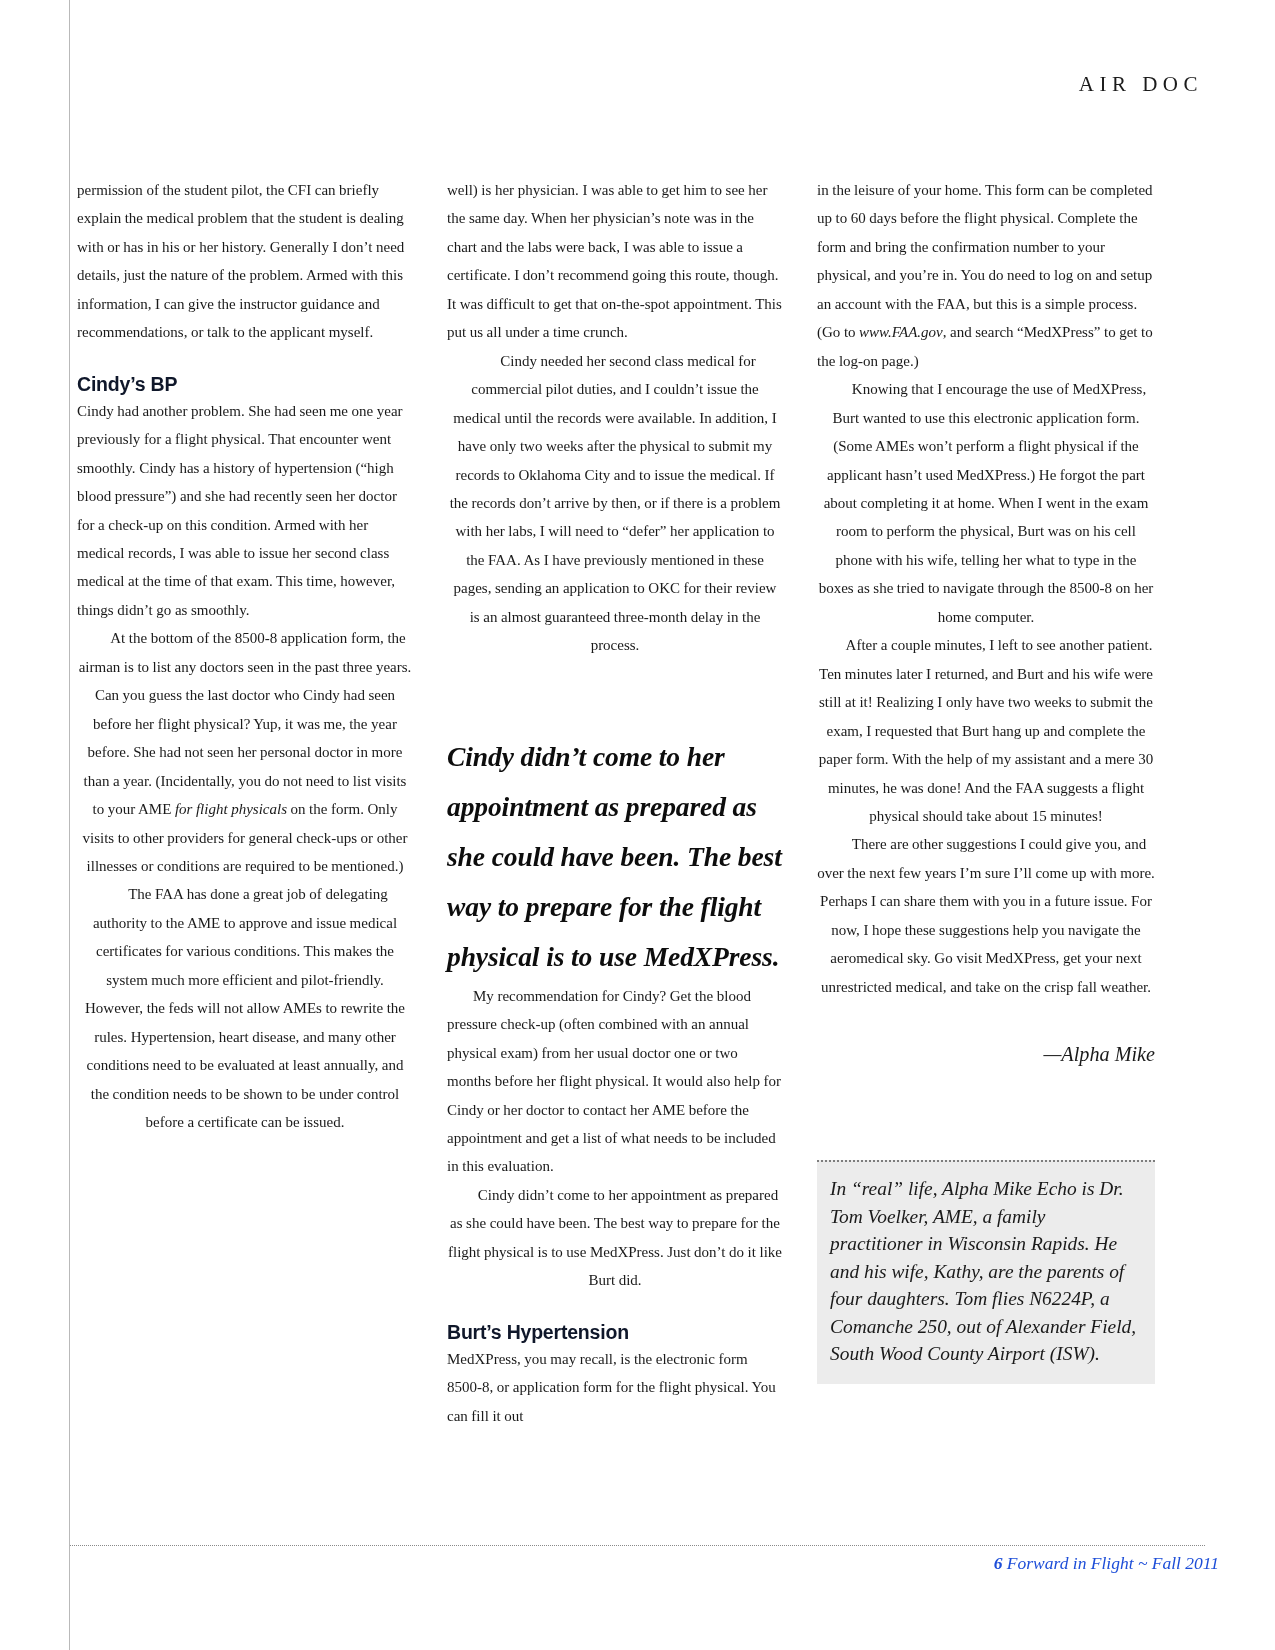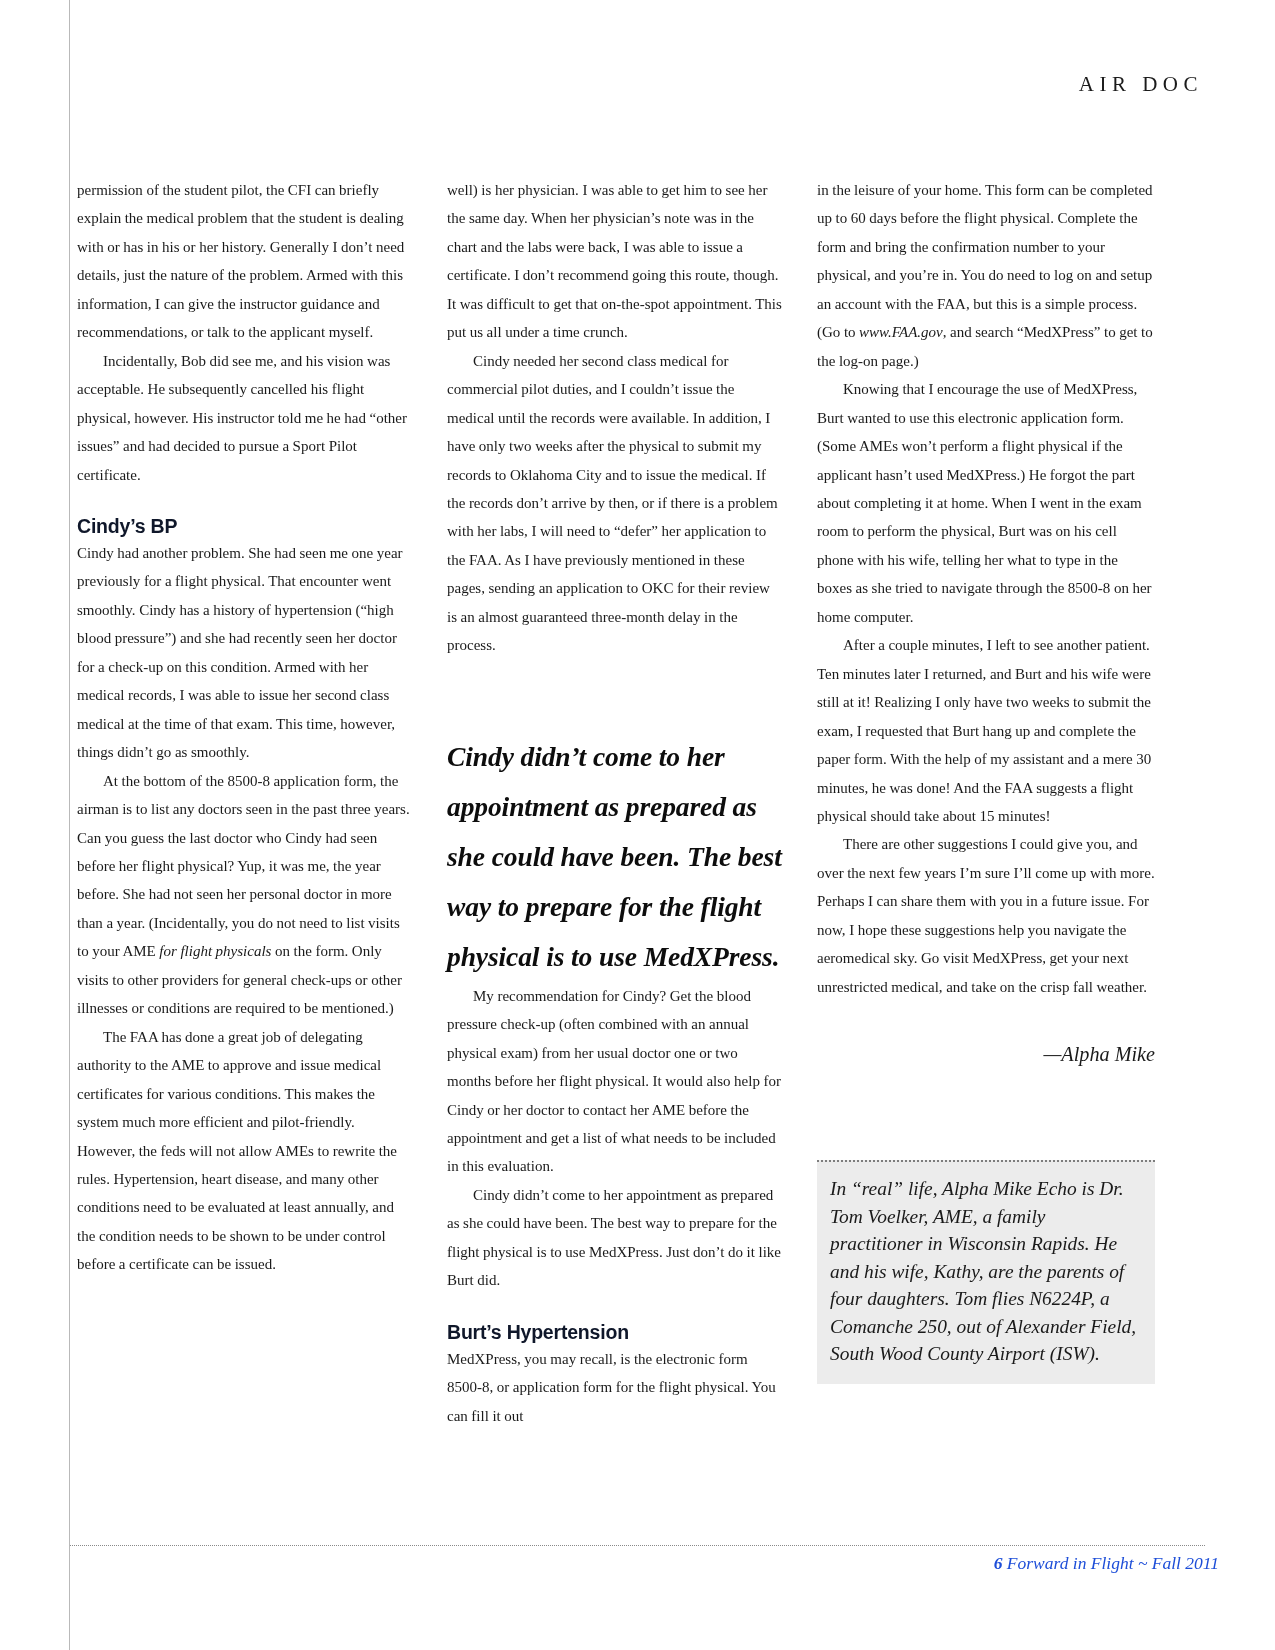--- a/index.html
+++ b/index.html
@@ -60,21 +60,21 @@
   .col--third { width: 338px; flex: 0 0 338px; }
 
   p.body {
     margin: 0;
     font-size: 15px;
     line-height: 28.45px;
     text-align: left;
     hyphens: none;
     word-spacing: -0.2px;
   }
-  p.body + p.body { text-indent: 26px; }
+  p.body + p.body { text-indent: 26px; text-align: center; }
   p.noindent { text-indent: 0 !important; }
 
   h2.subhead {
     margin: 26px 0 1px 0;
     font-family: "Liberation Sans", sans-serif;
     font-size: 19.5px;
     font-weight: bold;
     letter-spacing: -0.2px;
     color: #0f172a;
   }
@@ -149,21 +149,20 @@
 <div class="page">
 
   <div class="edge-rule"></div>
 
   <div class="running-head">AIR DOC</div>
 
   <div class="columns">
 
     <div class="col">
       <p class="body noindent">permission of the student pilot, the CFI can briefly explain the medical problem that the student is dealing with or has in his or her history. Generally I don’t need details, just the nature of the problem. Armed with this information, I can give the instructor guidance and recommendations, or talk to the applicant myself.</p>
-      <p class="body">Incidentally, Bob did see me, and his vision was acceptable. He subsequently cancelled his flight physical, however. His instructor told me he had “other issues” and had decided to pursue a Sport Pilot certificate.</p>
 
       <h2 class="subhead">Cindy’s BP</h2>
 
       <p class="body noindent">Cindy had another problem. She had seen me one year previously for a flight physical. That encounter went smoothly. Cindy has a history of hypertension (“high blood pressure”) and she had recently seen her doctor for a check-up on this condition. Armed with her medical records, I was able to issue her second class medical at the time of that exam. This time, however, things didn’t go as smoothly.</p>
 
       <p class="body"><span>At the bottom of the 8500-8 application form, the airman is to list any doctors seen in the past three years. Can you guess the last doctor who Cindy had seen before her flight physical? Yup, it was me, the year before. She had not seen her personal doctor in more than a year. (Incidentally, you do not need to list visits to your AME </span><em class="ital">for flight physicals</em><span> on the form. Only visits to other providers for general check-ups or other illnesses or conditions are required to be mentioned.)</span></p>
 
       <p class="body">The FAA has done a great job of delegating authority to the AME to approve and issue medical certificates for various conditions. This makes the system much more efficient and pilot-friendly. However, the feds will not allow AMEs to rewrite the rules. Hypertension, heart disease, and many other conditions need to be evaluated at least annually, and the condition needs to be shown to be under control before a certificate can be issued.</p>
 
     </div>

